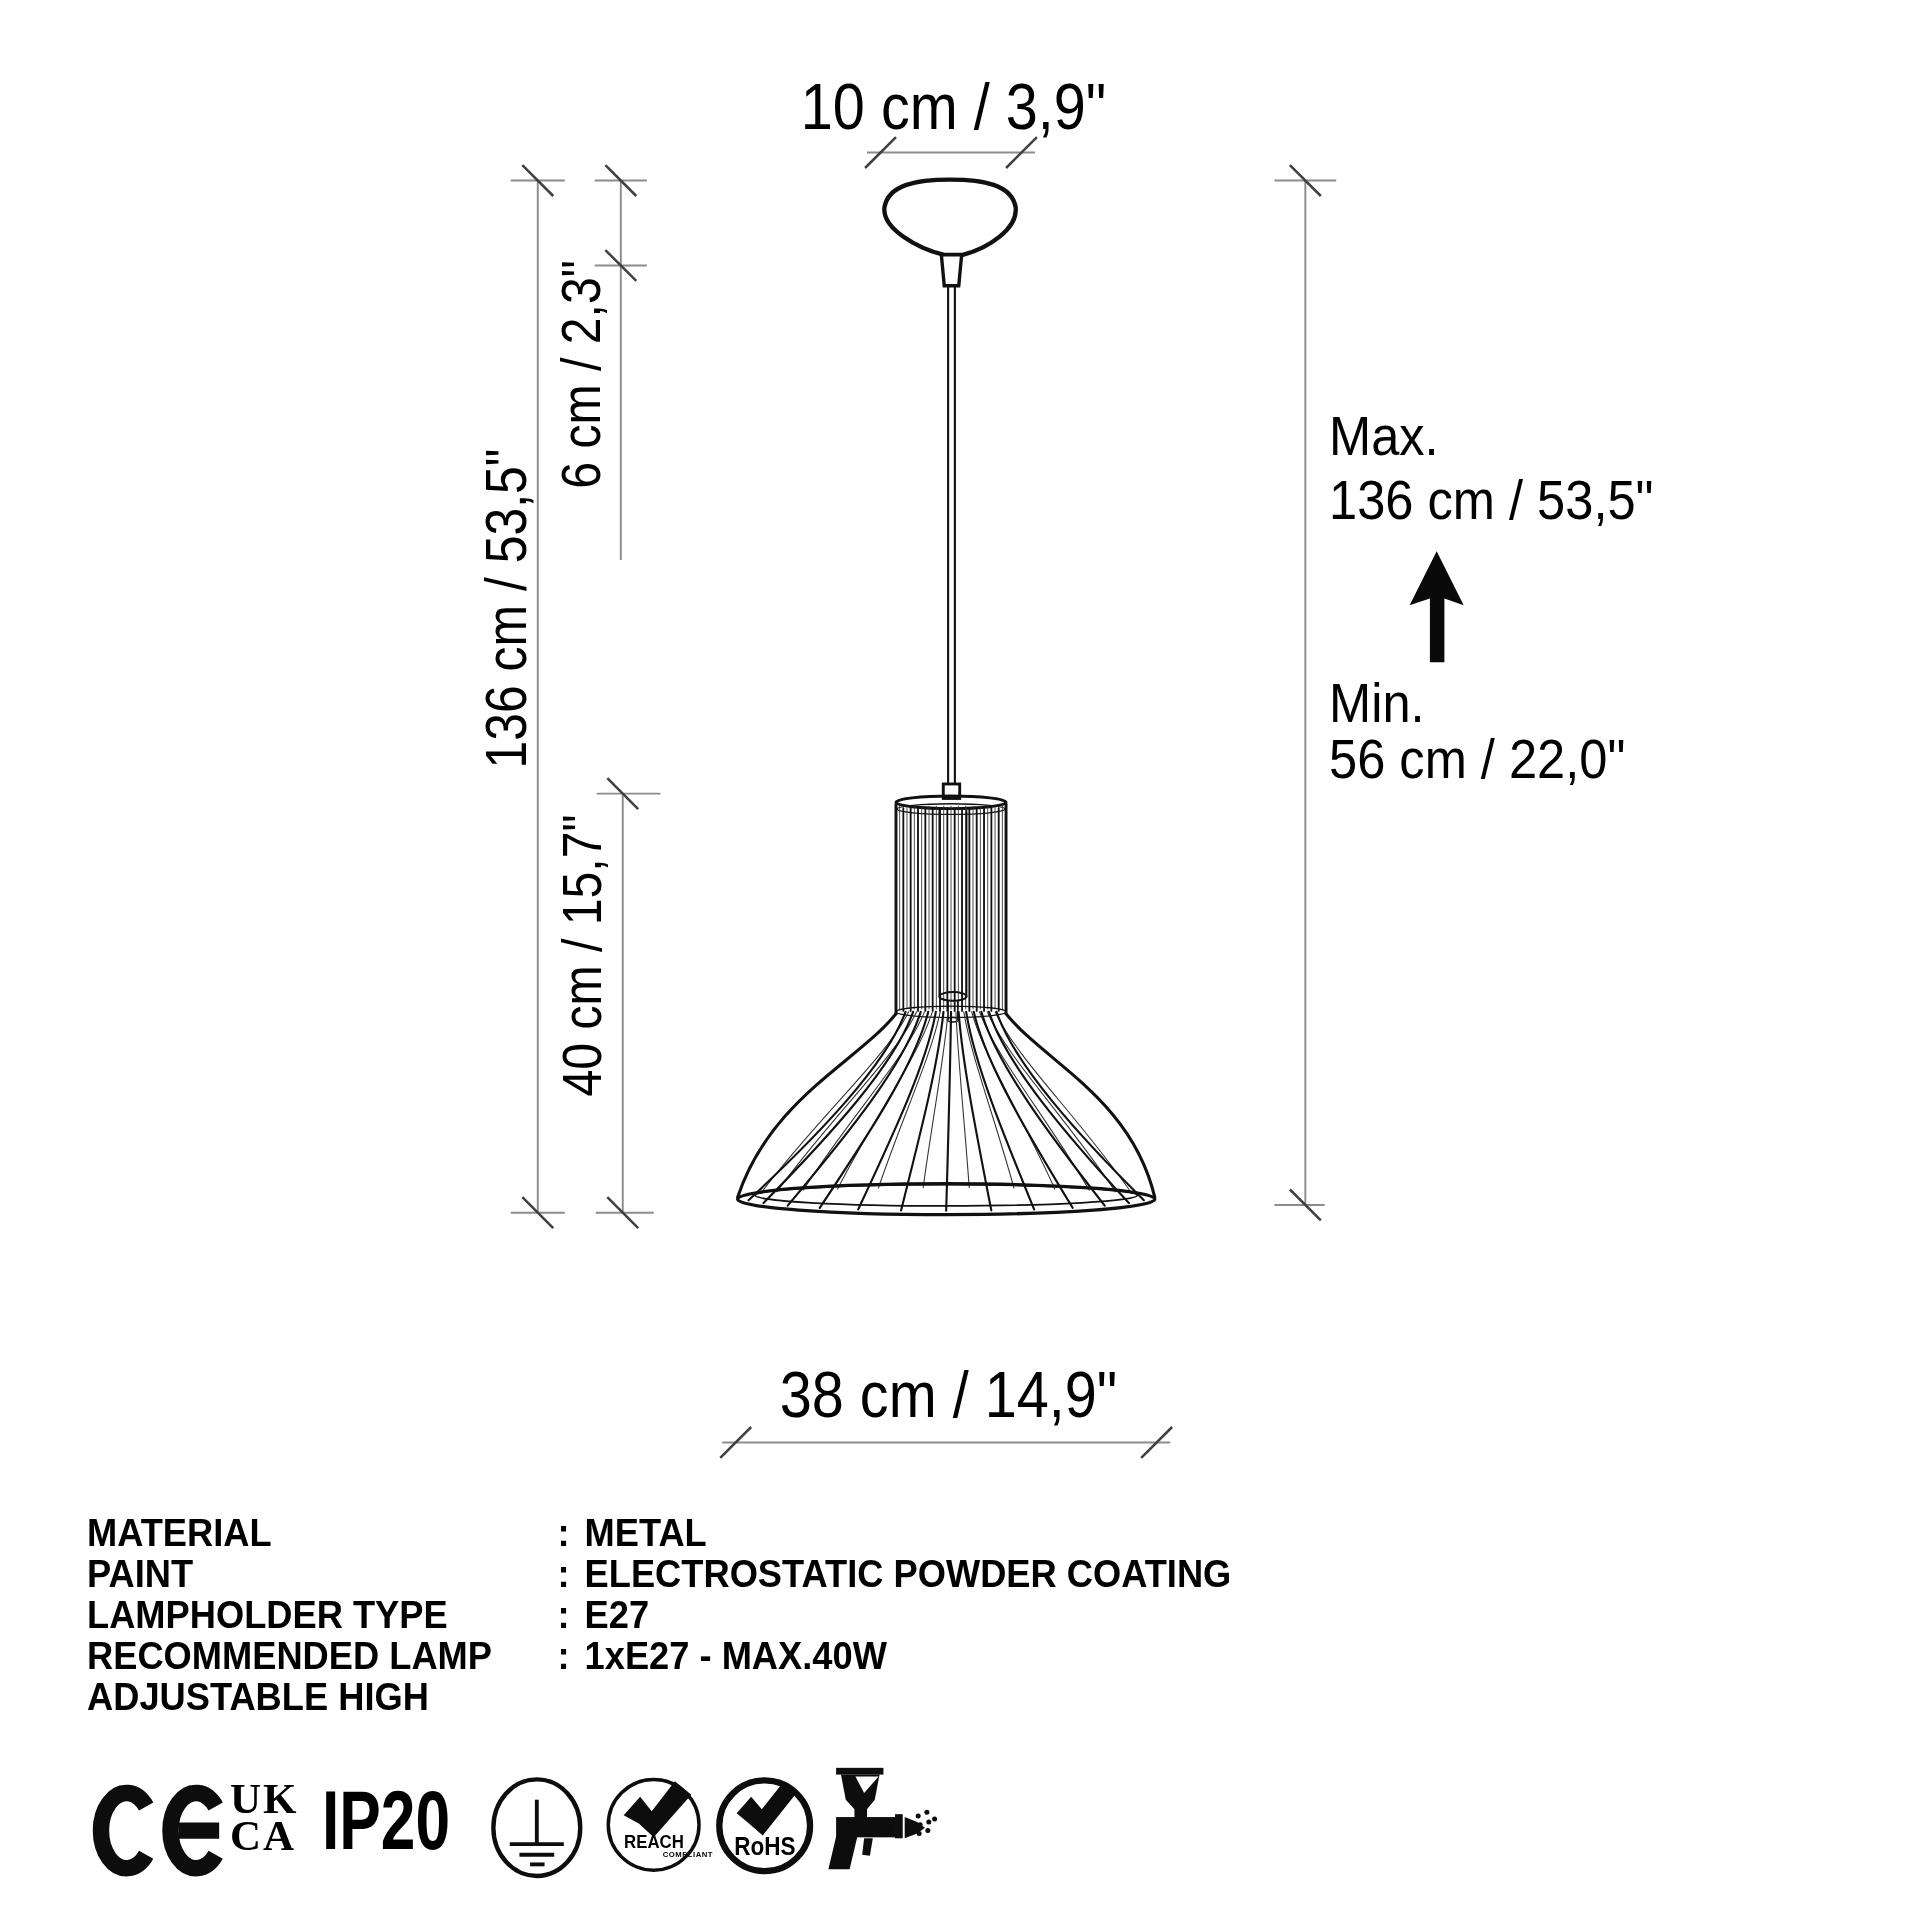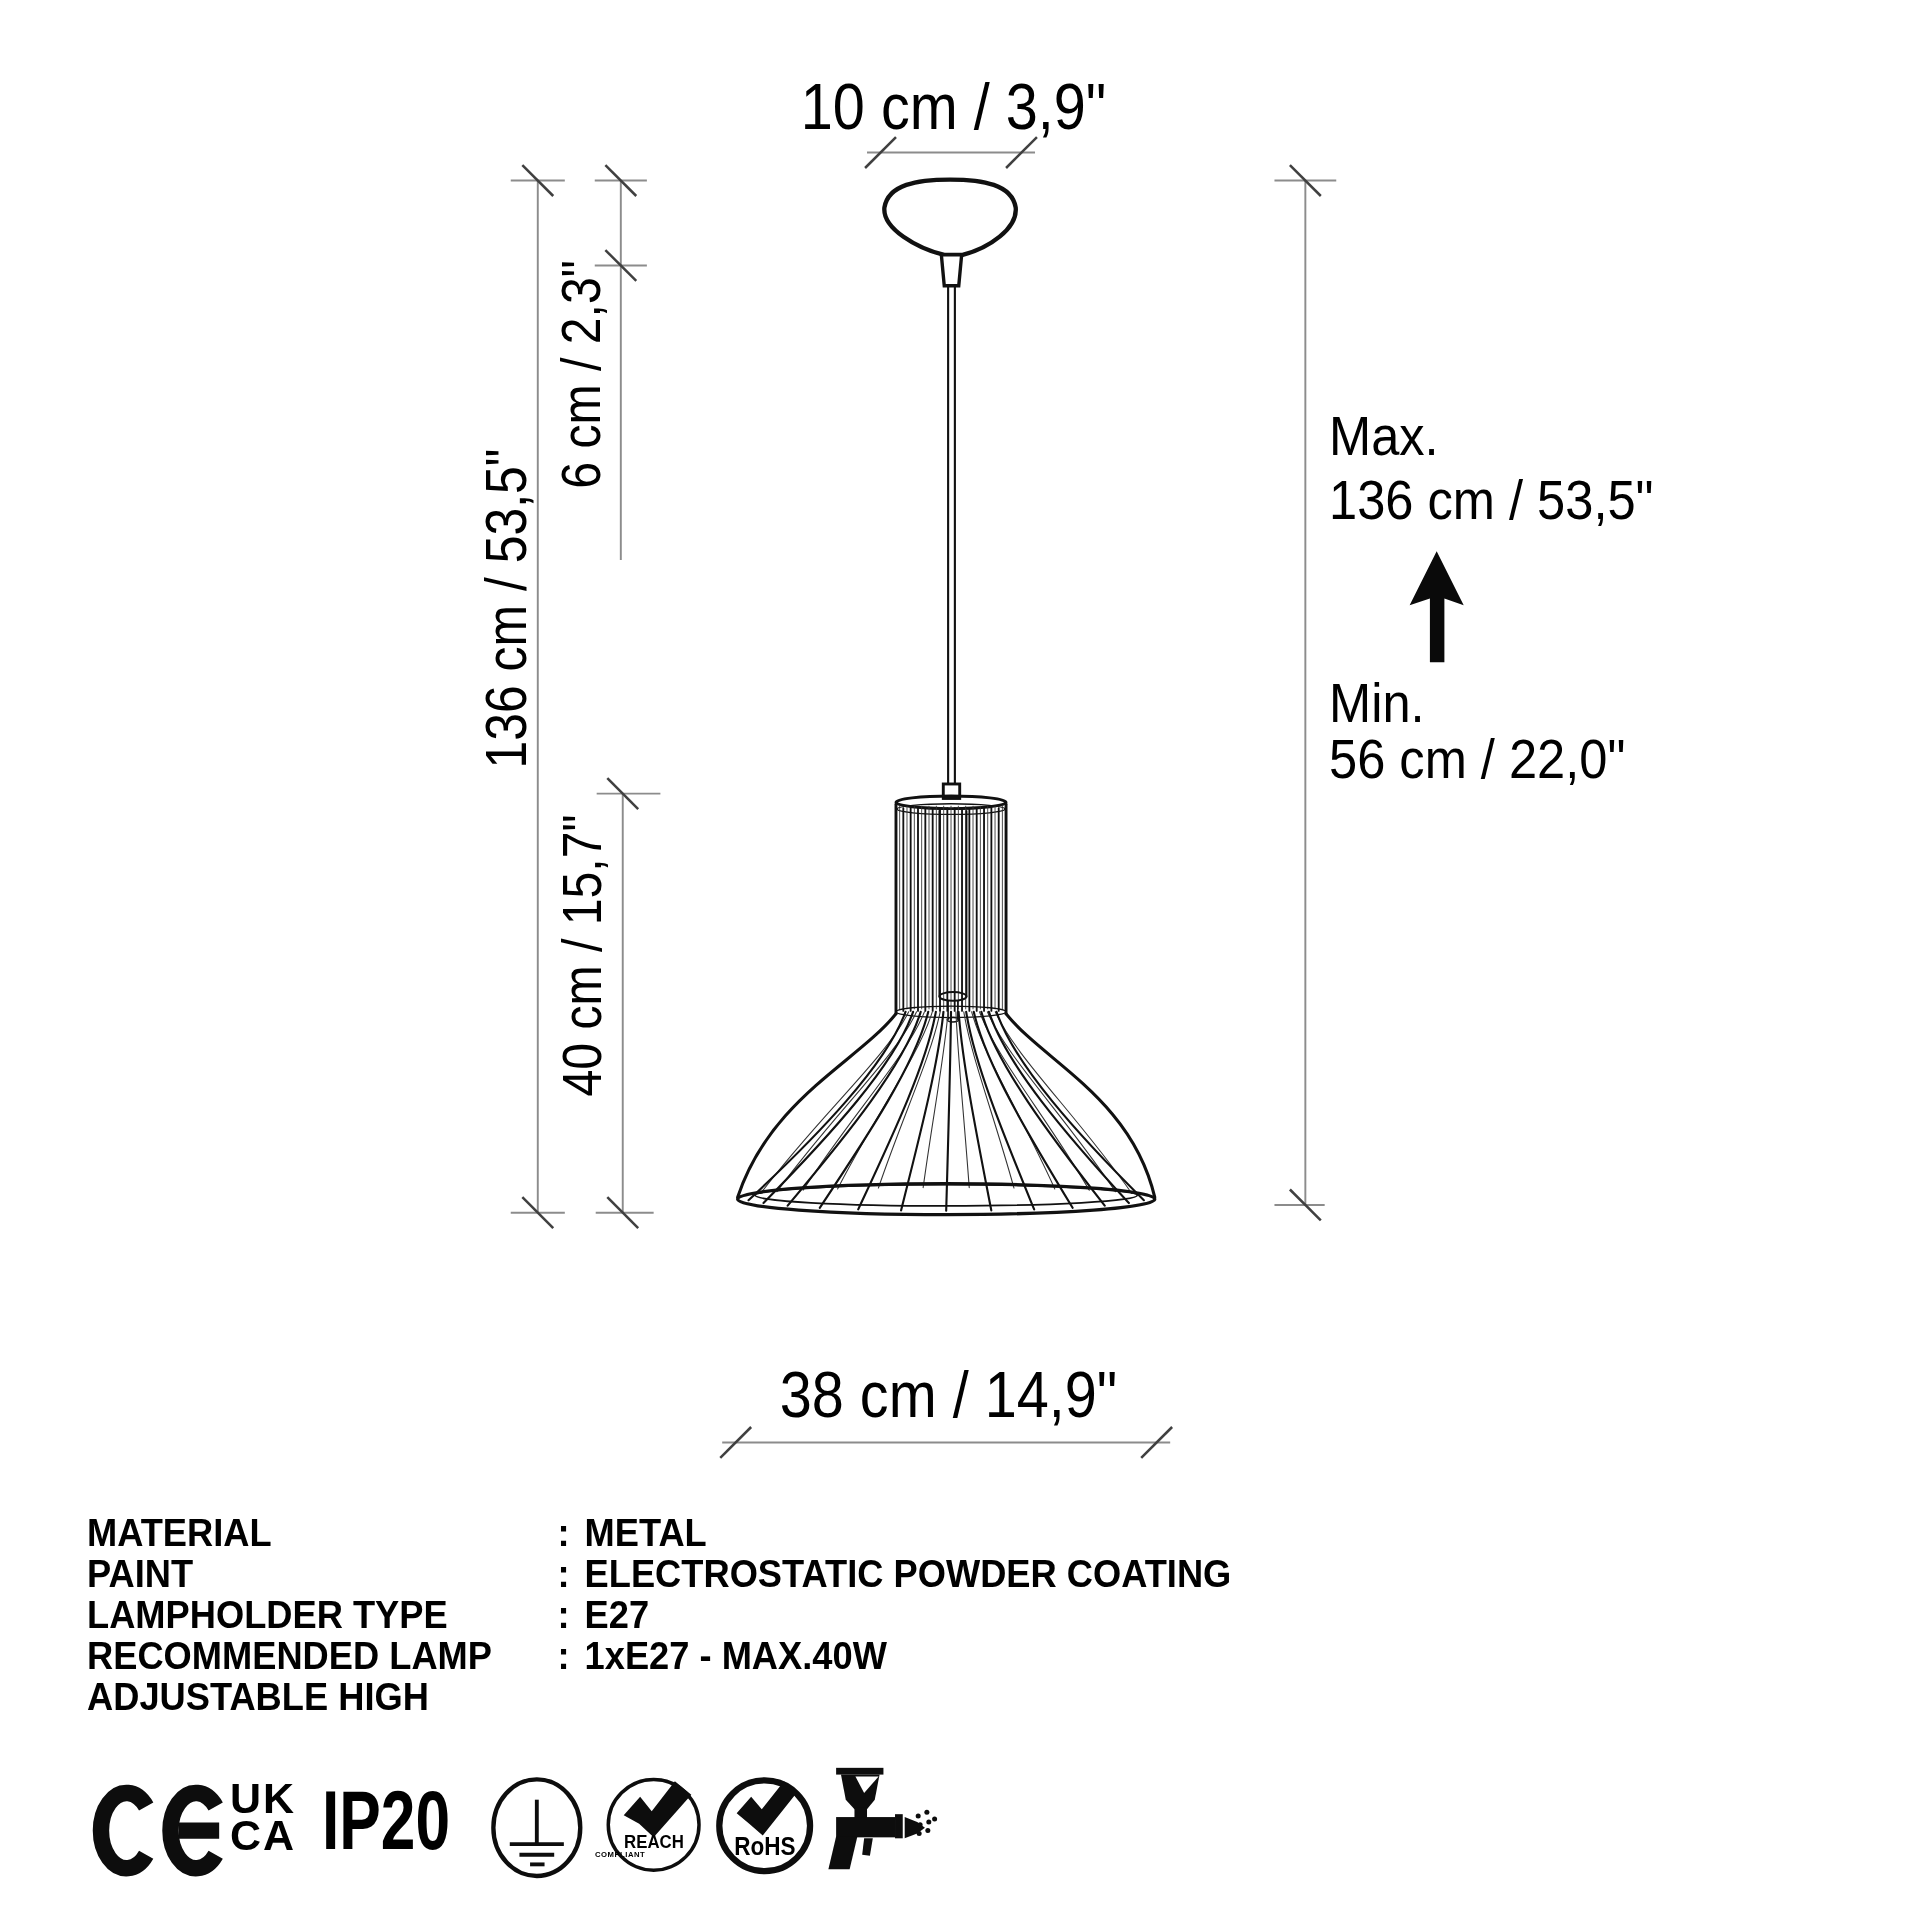--- a/index.html
+++ b/index.html
@@ -10,26 +10,26 @@
            transform:scaleX(0.9);}
   .dimtext-rot{position:absolute;font-size:56px;color:#000;text-align:center;white-space:nowrap;
            transform:rotate(-90deg) scaleX(0.86);}
   .mm{position:absolute;left:1329px;font-size:55px;white-space:nowrap;
       transform:scaleX(0.92);transform-origin:left top;}
   .specs{position:absolute;left:87px;top:1512px;transform:scaleX(0.93);transform-origin:left top;}
   .spec-row{display:flex;font-size:39px;font-weight:700;line-height:41px;white-space:nowrap;}
   .spec-label{flex:0 0 506px;}
   .spec-colon{flex:0 0 29px;}
   .ukca{position:absolute;left:230px;top:1780px;font-size:43px;font-weight:800;line-height:37px;
-        letter-spacing:1.9px;white-space:nowrap;}
+        letter-spacing:1.9px;white-space:nowrap;font-family:Liberation Serif, serif;}
   .ip20{position:absolute;left:322px;top:1779px;font-size:83px;font-weight:700;line-height:83px;
         transform:scaleX(0.75);transform-origin:left top;white-space:nowrap;}
   .reach-t{position:absolute;left:595px;top:1831px;width:118px;text-align:center;font-size:18.3px;
         font-weight:700;transform:scaleX(0.92);}
-  .reach-s{position:absolute;left:595px;top:1850px;width:118px;text-align:left;font-size:7.7px;
+  .reach-s{position:absolute;left:595px;top:1850px;width:118px;text-align:right;font-size:7.7px;
         font-weight:700;letter-spacing:0.5px;}
   .rohs-t{position:absolute;left:706px;top:1832px;width:118px;text-align:center;font-size:25px;
         font-weight:700;transform:scaleX(0.9);}
 </style>
 </head>
 <body>
 
 <div id="stage">
 
 <svg id="art" width="1931" height="1931" viewBox="0 0 2000 2000">

